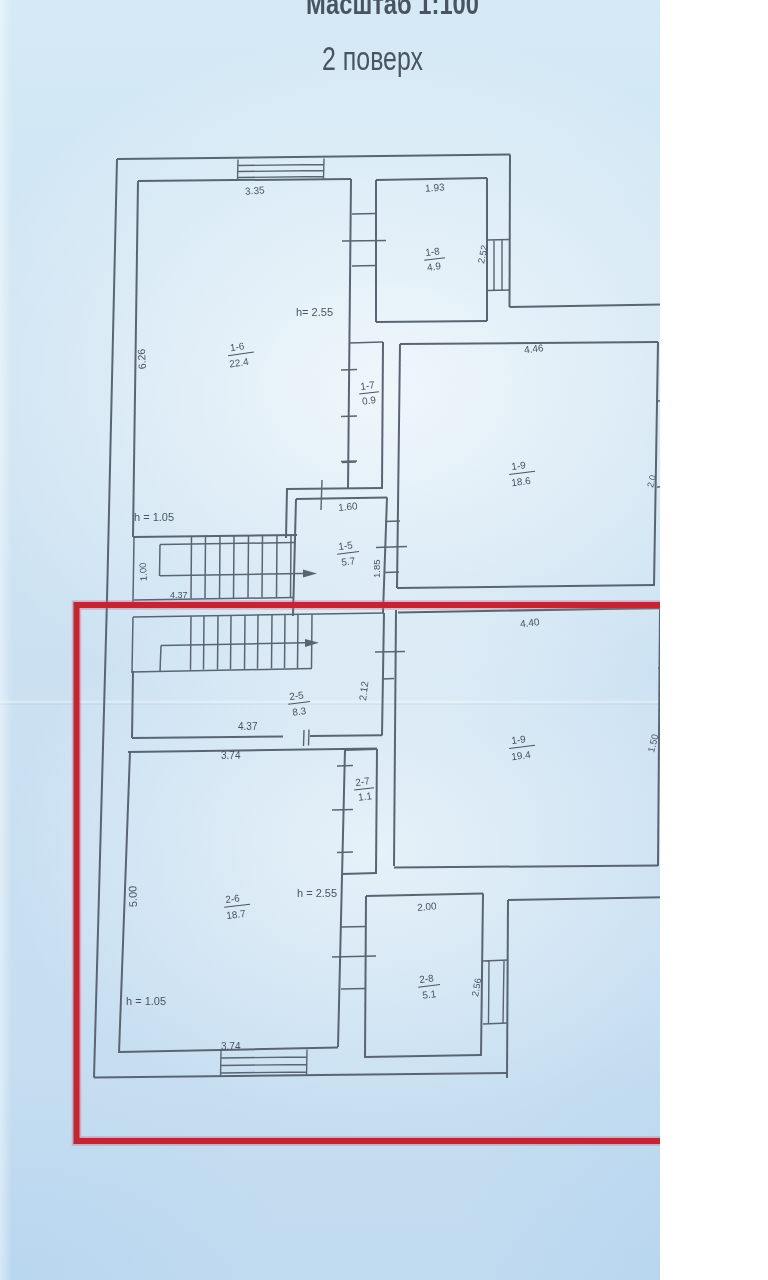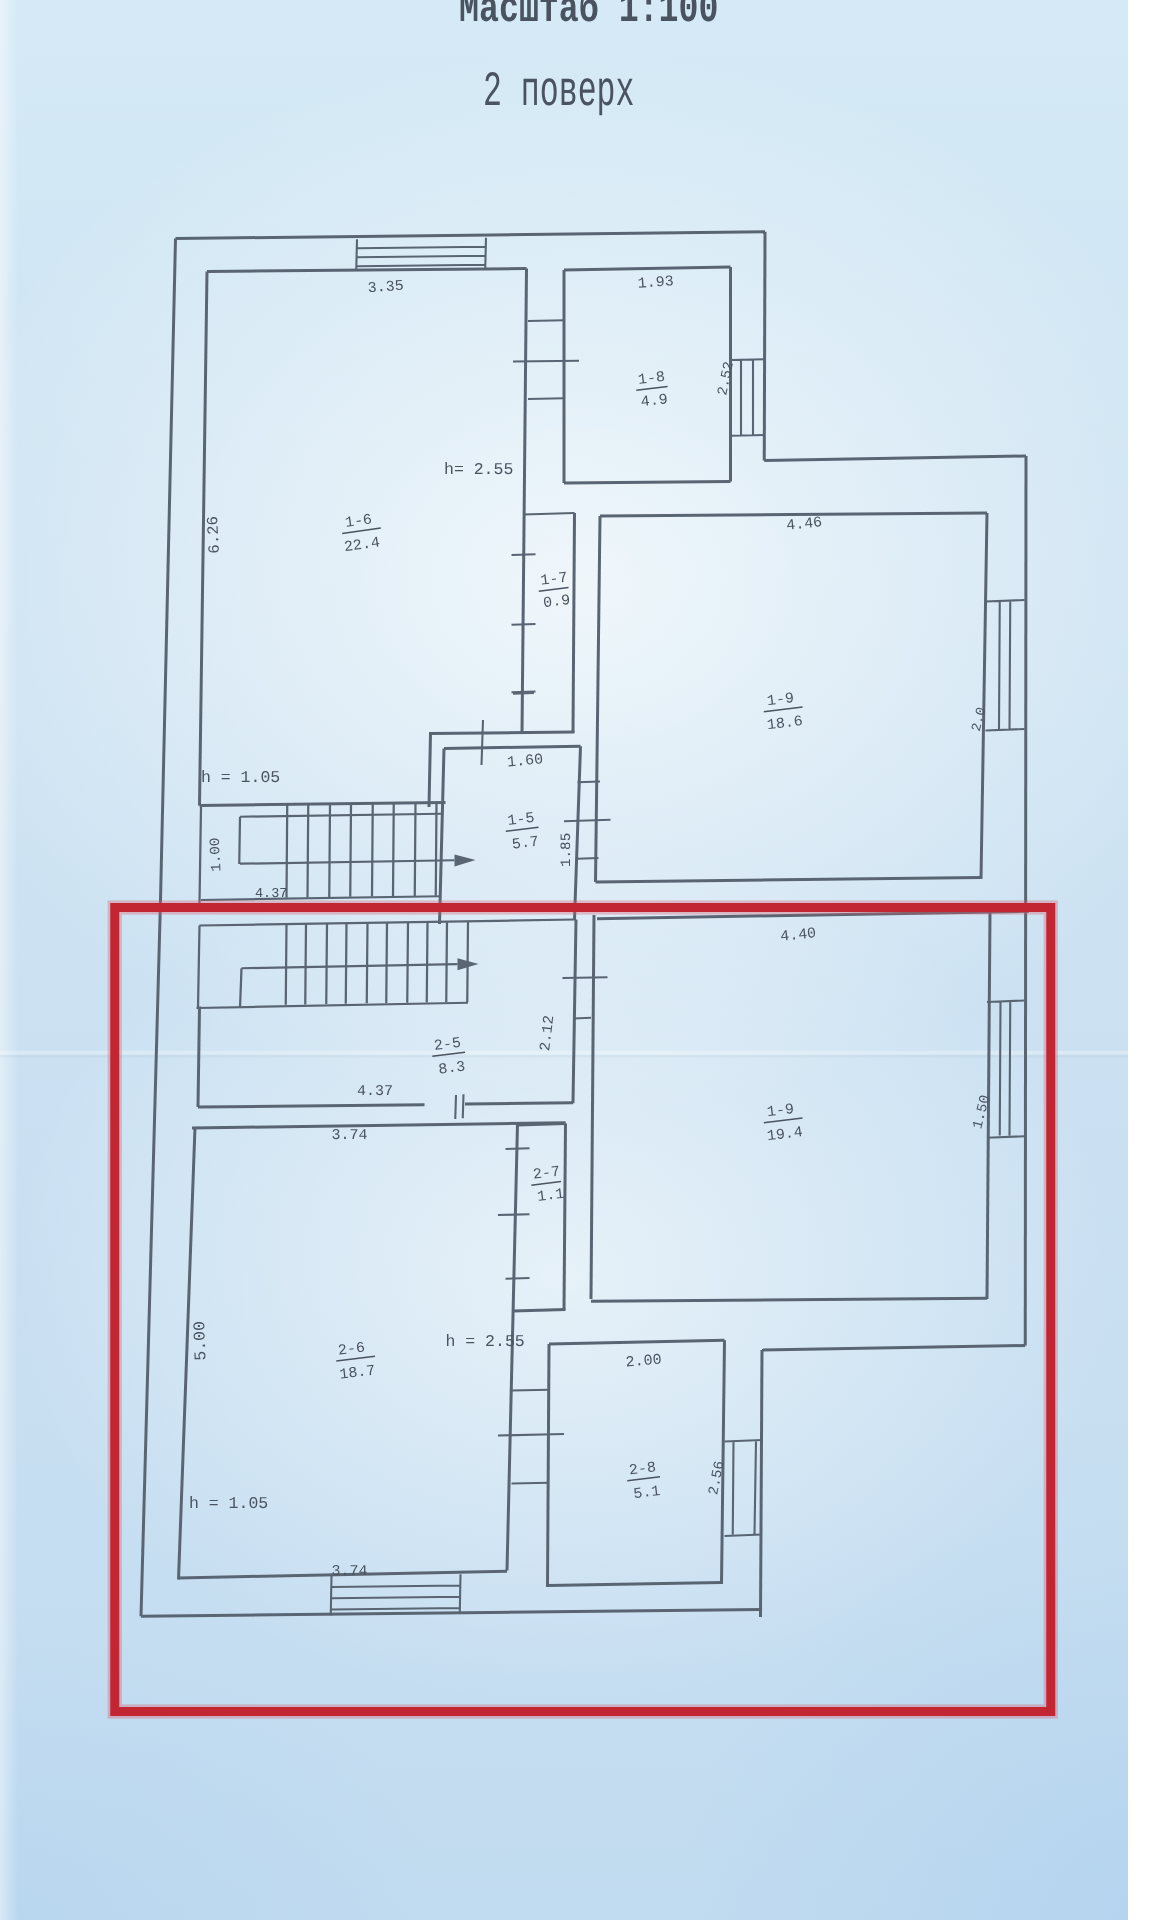--- a/index.html
+++ b/index.html
@@ -1,24 +1,24 @@
 <!DOCTYPE html>
 <html><head>
 <meta charset="utf-8">
 <style>
 html,body{margin:0;padding:0;}
-.page{position:relative;width:752px;height:1280px;overflow:hidden;
+.page{position:relative;width:660px;height:1280px;overflow:hidden;
 background:
  radial-gradient(640px 510px at 385px 390px, rgba(252,254,254,0.72), rgba(255,255,255,0) 70%),
  radial-gradient(560px 440px at 375px 850px, rgba(250,253,253,0.6), rgba(255,255,255,0) 66%),
  linear-gradient(90deg, rgba(255,255,255,0.45) 0px, rgba(255,255,255,0) 12px),
  radial-gradient(420px 380px at 768px 1280px, rgba(168,205,238,0.5), rgba(168,205,238,0) 75%),
  radial-gradient(420px 300px at 0px 1280px, rgba(172,207,238,0.4), rgba(172,207,238,0) 70%),
  linear-gradient(180deg, #d5eaf6 0%, #cfe4f3 25%, #cbe1f2 55%, #c6def1 80%, #c1dbf0 100%);
-font-family:Liberation Mono, monospace;}
+font-family:Liberation Sans, sans-serif;}
 svg text{fill:#4a5460;}
 </style>
 </head>
 <body>
 <div class="page">
 <svg width="768" height="1280" viewBox="0 0 768 1280">
 <defs>
 <filter id="soft" x="-5%" y="-5%" width="110%" height="110%">
           <feGaussianBlur stdDeviation="0.45"></feGaussianBlur>
         </filter>

